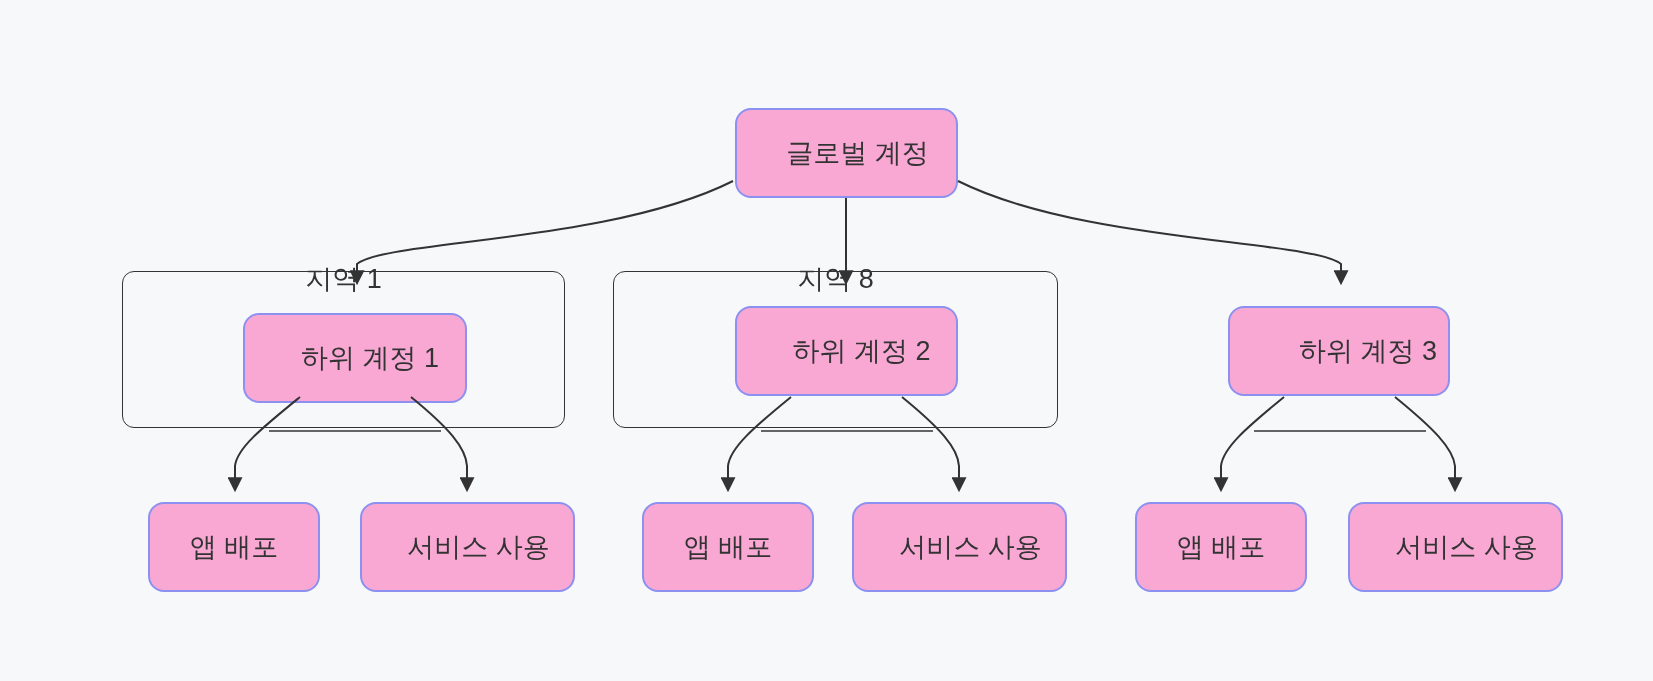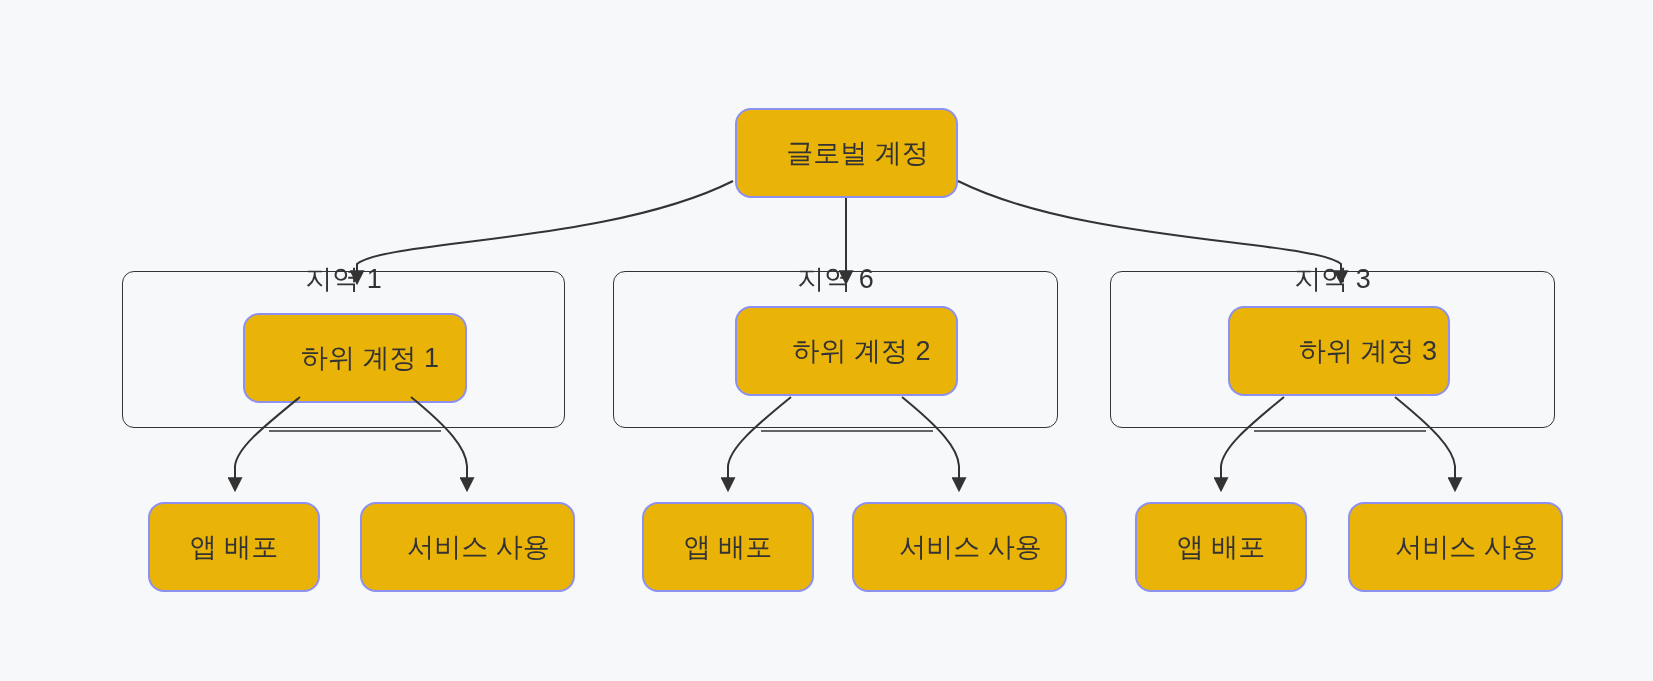--- a/index.html
+++ b/index.html
@@ -9,21 +9,21 @@
     width:1653px; height:681px;
     background:#f7f8fa;
     overflow:hidden;
     font-family:"Liberation Sans","DejaVu Sans",sans-serif;
     color:#333;
   }
   
   .node {
     position:absolute;
     height:90px;
-    background:#eab308;
+    background:#f9a8d4;
     border:2px solid #8c90f0;
     border-radius:16px;
     box-sizing:border-box;
     display:flex;
     align-items:center;
     justify-content:center;
     overflow:hidden;
   }
   .node .nt {
     font-size:27px;
@@ -60,24 +60,21 @@
 </style>
 </head>
 <body>
 
 <div class="stage">
 
   <div class="cluster" style="left:122px; top:271px; width:443px;">
     <div class="cluster-label">지역 1</div>
   </div>
   <div class="cluster" style="left:613px; top:271px;">
-    <div class="cluster-label">지역 6</div>
-  </div>
-  <div class="cluster" style="left:1110px; top:271px;">
-    <div class="cluster-label">지역 3</div>
+    <div class="cluster-label">지역 8</div>
   </div>
 
   <div class="node shift-sm" style="left:735px; top:108px; width:223px;">
     <span class="nt">글로벌 계정</span>
   </div>
 
   <div class="node shift-md" style="left:243px; top:305px; width:224px;margin-top:8px;">
     <span class="nt">하위 계정 1</span>
   </div>
   <div class="node shift-md" style="left:735px; top:306px; width:223px;">

